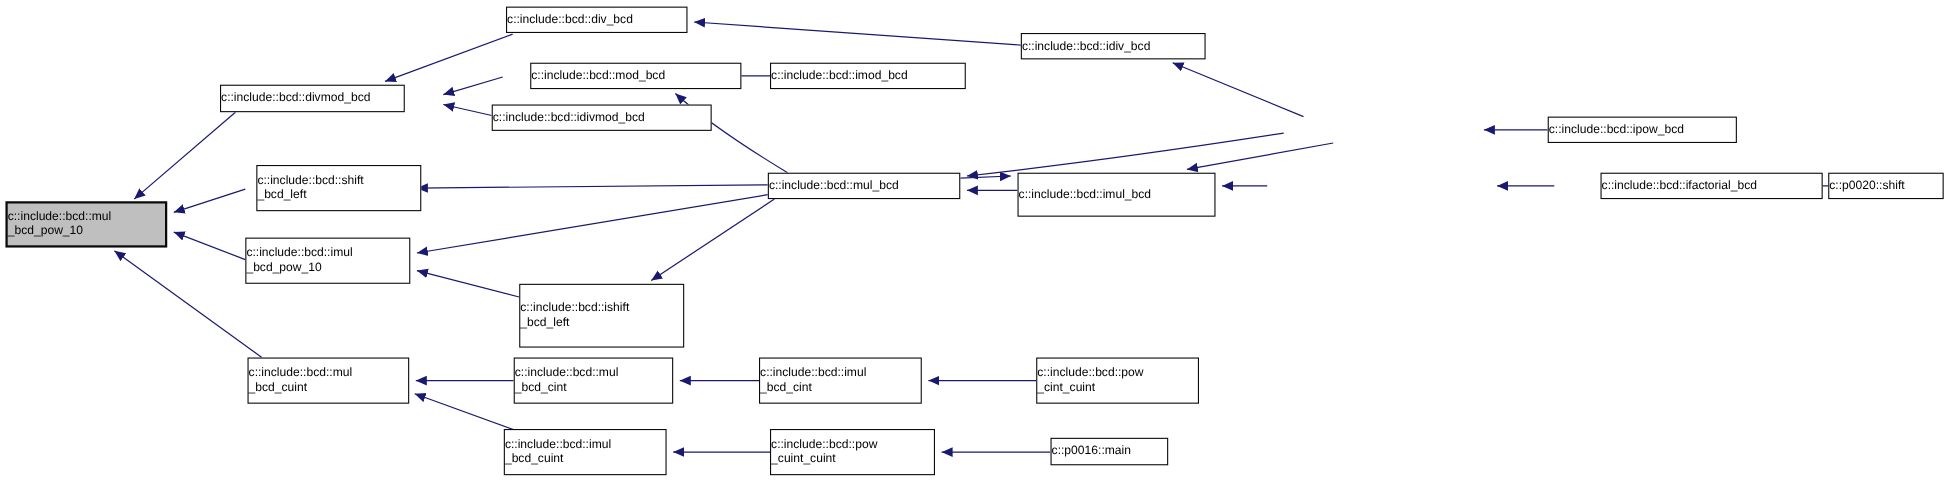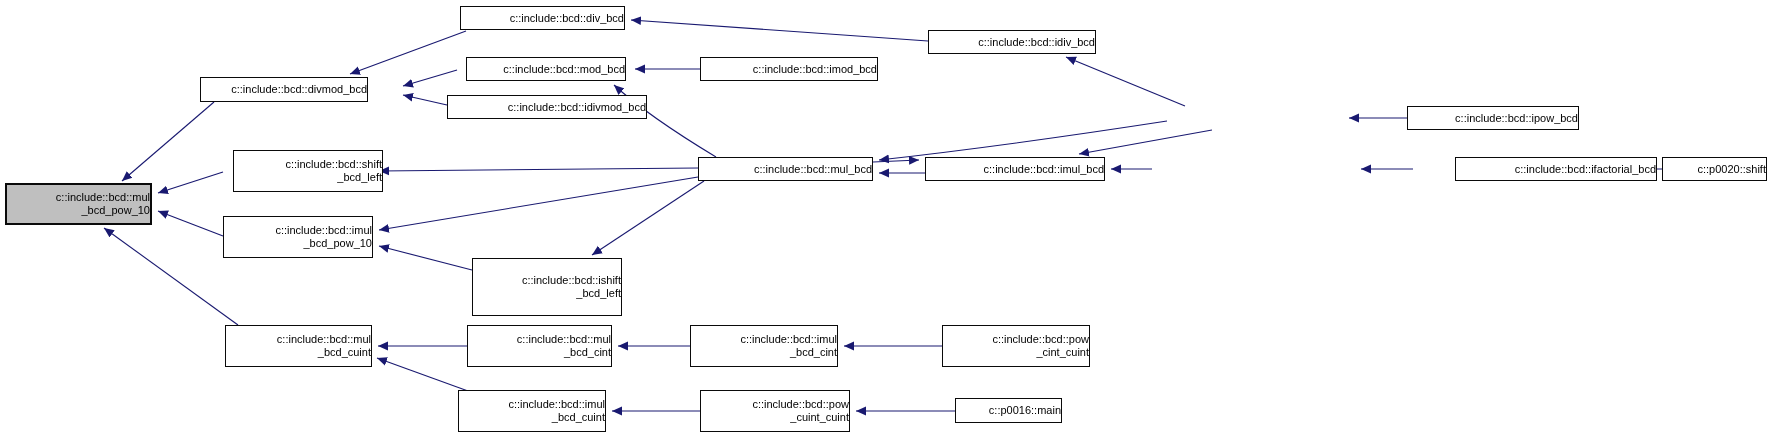--- a/index.html
+++ b/index.html
@@ -6,21 +6,21 @@
   body {
     width:1779px; height:437px; position:relative; overflow:hidden;
     background:#ffffff;
     font-family:"Liberation Sans", sans-serif;
   }
   #graph { position:absolute; left:0; top:0; width:1779px; height:437px; }
   svg.edges { position:absolute; left:0; top:0; }
   .node {
     position:absolute; box-sizing:border-box;
     background:#ffffff; border:1px solid #0a0a0a;
-    display:flex; flex-direction:column; align-items:flex-end; justify-content:center;
+    display:flex; flex-direction:column; align-items:flex-start; justify-content:center;
     font-size:11px; line-height:13px; color:#000; text-align:center;
     white-space:nowrap; z-index:2;
   }
   .node.focus { background:#bfbfbf; border-width:2px; }
   .edge { stroke:#191970; stroke-width:1.1; fill:none; }
 </style>
 </head>
 <body>
 
 <div id="graph">
@@ -63,21 +63,21 @@
   </svg>
 
   <div class="node" style="left:460px;top:6px;width:165px;height:24px">
       <span>c::include::bcd::div_bcd</span>
       <span></span>
     </div>
   <div class="node" style="left:928px;top:30px;width:168px;height:24px">
       <span>c::include::bcd::idiv_bcd</span>
       <span></span>
     </div>
-  <div class="node" style="left:466px;top:57px;width:160px;height:24px">
+  <div class="node" style="left:482px;top:57px;width:192px;height:24px">
       <span>c::include::bcd::mod_bcd</span>
       <span></span>
     </div>
   <div class="node" style="left:700px;top:57px;width:178px;height:24px">
       <span>c::include::bcd::imod_bcd</span>
       <span></span>
     </div>
   <div class="node" style="left:200px;top:77px;width:168px;height:25px">
       <span>c::include::bcd::divmod_bcd</span>
       <span></span>
@@ -87,21 +87,21 @@
       <span></span>
     </div>
   <div class="node" style="left:1407px;top:106px;width:172px;height:24px">
       <span>c::include::bcd::ipow_bcd</span>
       <span></span>
     </div>
   <div class="node" style="left:698px;top:157px;width:175px;height:24px">
       <span>c::include::bcd::mul_bcd</span>
       <span></span>
     </div>
-  <div class="node" style="left:925px;top:157px;width:180px;height:24px">
+  <div class="node" style="left:925px;top:157px;width:180px;height:40px">
       <span>c::include::bcd::imul_bcd</span>
       <span></span>
     </div>
   <div class="node" style="left:1455px;top:157px;width:202px;height:24px">
       <span>c::include::bcd::ifactorial_bcd</span>
       <span></span>
     </div>
   <div class="node" style="left:1662px;top:157px;width:105px;height:24px">
       <span>c::p0020::shift</span>
       <span></span>

